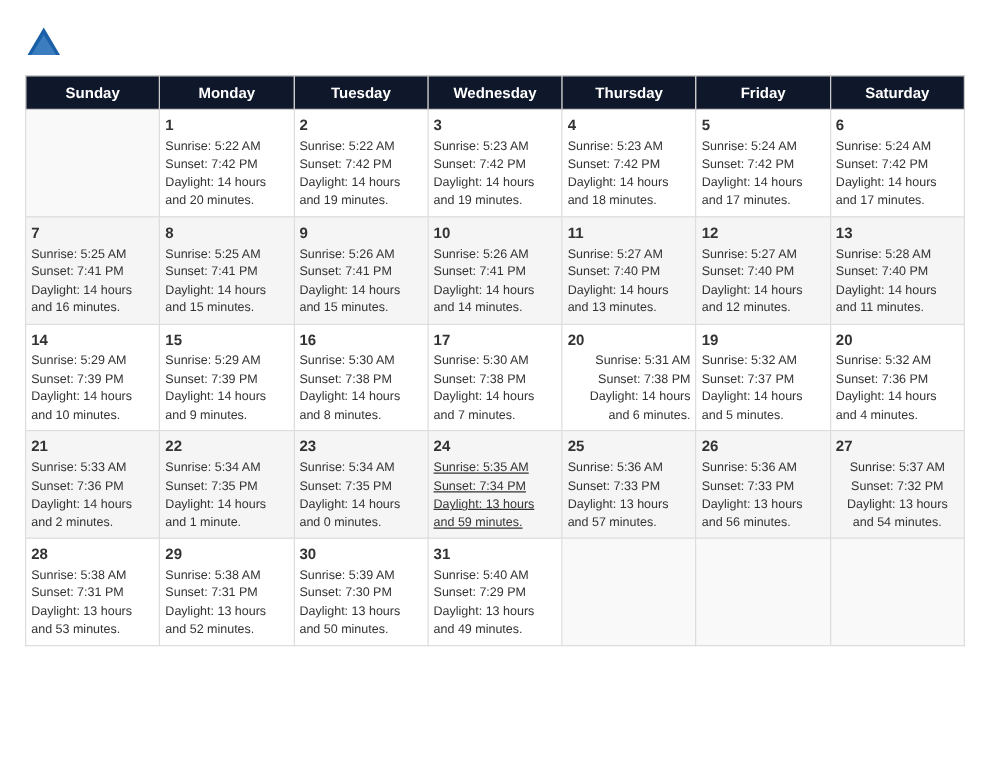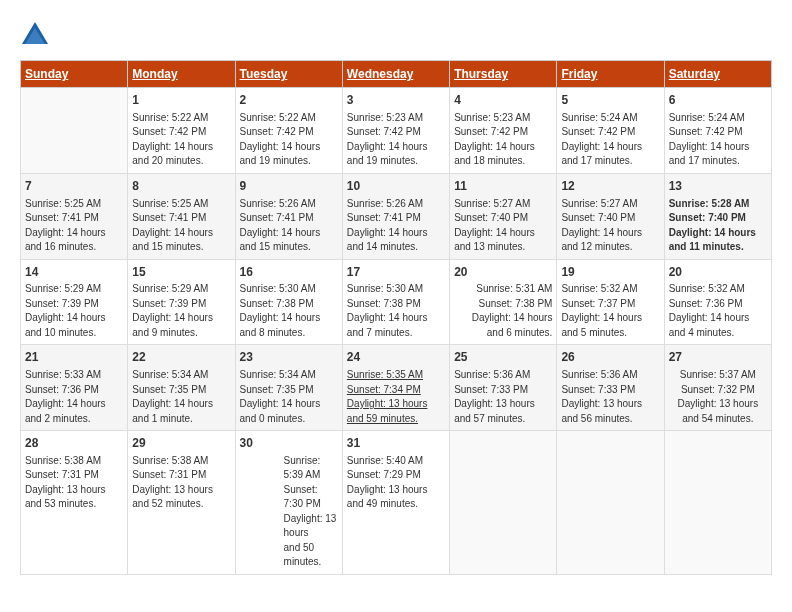--- a/index.html
+++ b/index.html
@@ -51,27 +51,26 @@
     .location {
       font-size: 14px;
       color: #555;
     }
     .calendar {
       width: 100%;
       border-collapse: collapse;
       font-size: 11px;
     }
     .calendar th {
-      background-color: #c2410c;
+      background-color: #0f172a;
       color: #fff;
       padding: 6px 4px;
-      text-align: left;
+      text-align: center;
       font-size: 12px;
       border: 1px solid #ccc;
-      text-decoration: underline;
     }
     .calendar td {
       border: 1px solid #ddd;
       vertical-align: top;
       padding: 4px;
       width: calc(100% / 7);
       height: 80px;
       color: #333;
       line-height: 1.4;
     }
@@ -209,21 +208,21 @@
         </td>
         <td>
           <span class="day-number">12</span>
           <div class="day-info" style="white-space: pre-line;">Sunrise: 5:27 AM
 Sunset: 7:40 PM
 Daylight: 14 hours
 and 12 minutes.</div>
         </td>
         <td>
           <span class="day-number">13</span>
-          <div class="day-info" style="white-space: pre-line; font-weight: bold;">Sunrise: 5:28 AM
+          <div class="day-info" style="white-space: pre-line;">Sunrise: 5:28 AM
 Sunset: 7:40 PM
 Daylight: 14 hours
 and 11 minutes.</div>
         </td>
       </tr>
       <tr>
         <td>
           <span class="day-number">14</span>
           <div class="day-info" style="white-space: pre-line;">Sunrise: 5:29 AM
 Sunset: 7:39 PM
@@ -334,21 +333,21 @@
         </td>
         <td>
           <span class="day-number">29</span>
           <div class="day-info" style="white-space: pre-line;">Sunrise: 5:38 AM
 Sunset: 7:31 PM
 Daylight: 13 hours
 and 52 minutes.</div>
         </td>
         <td>
           <span class="day-number">30</span>
-          <div class="day-info" style="white-space: pre-line; margin-left: 44px;">Sunrise: 5:39 AM
+          <div class="day-info" style="white-space: pre-line;">Sunrise: 5:39 AM
 Sunset: 7:30 PM
 Daylight: 13 hours
 and 50 minutes.</div>
         </td>
         <td>
           <span class="day-number">31</span>
           <div class="day-info" style="white-space: pre-line;">Sunrise: 5:40 AM
 Sunset: 7:29 PM
 Daylight: 13 hours
 and 49 minutes.</div>

